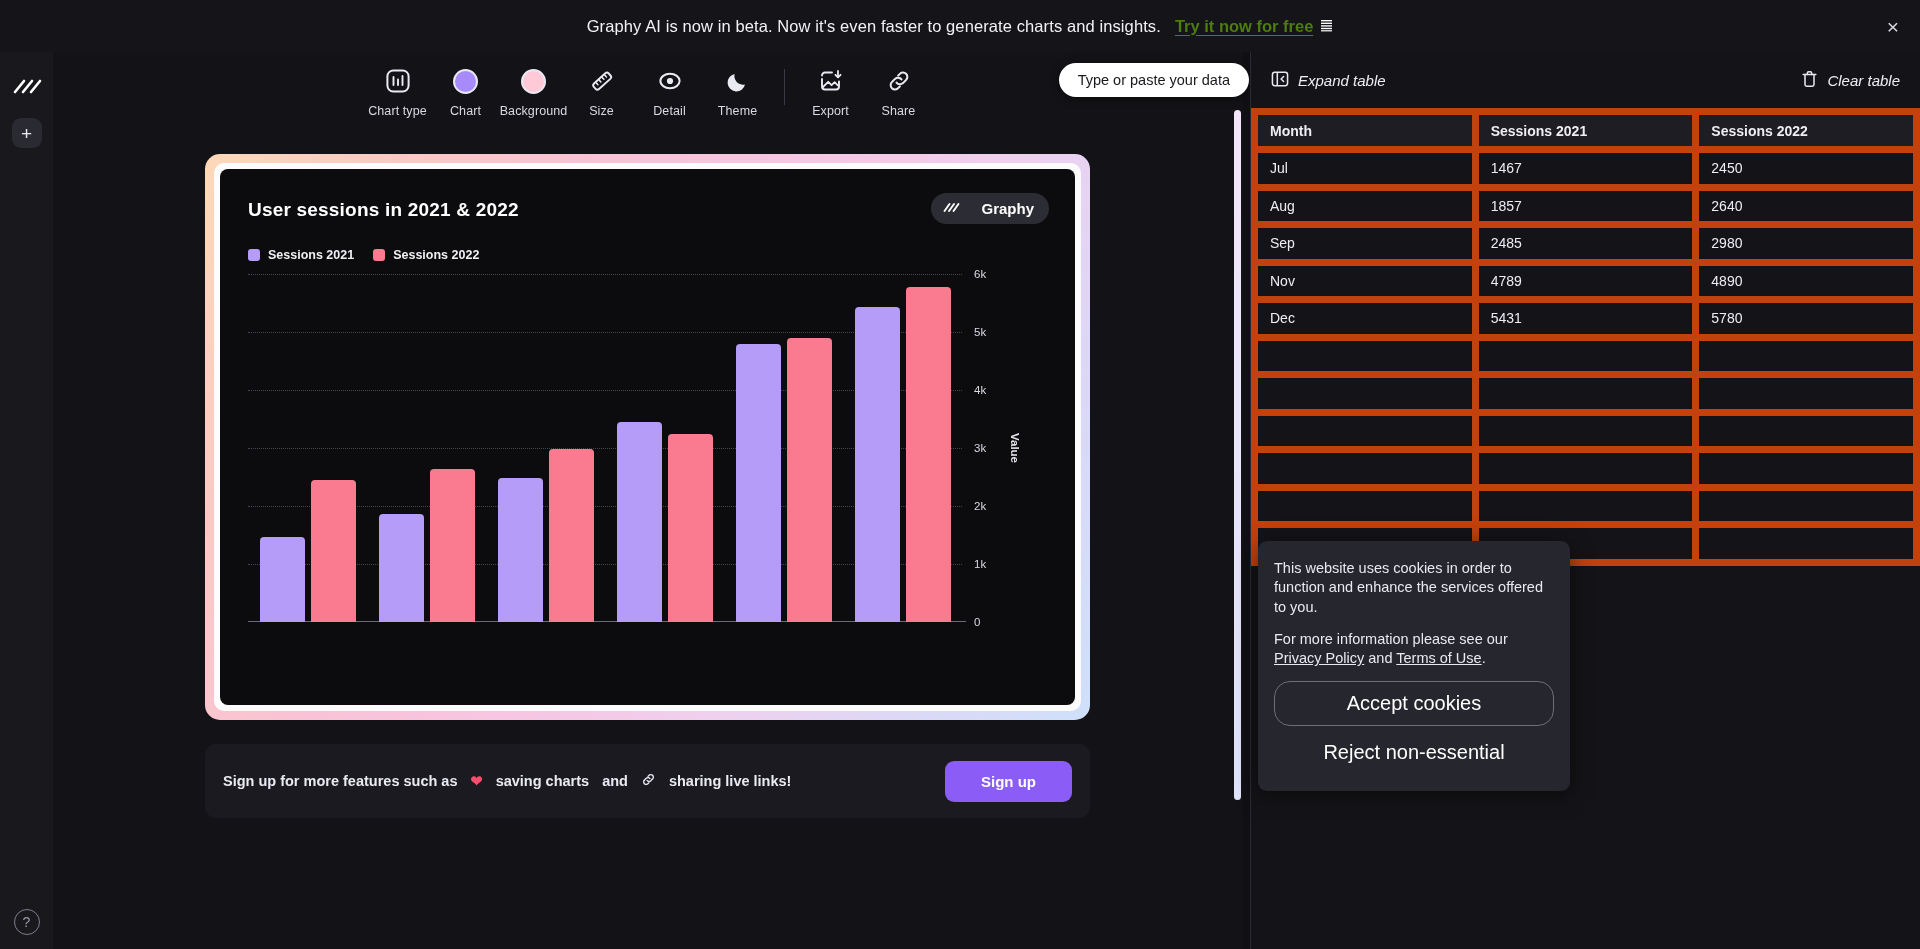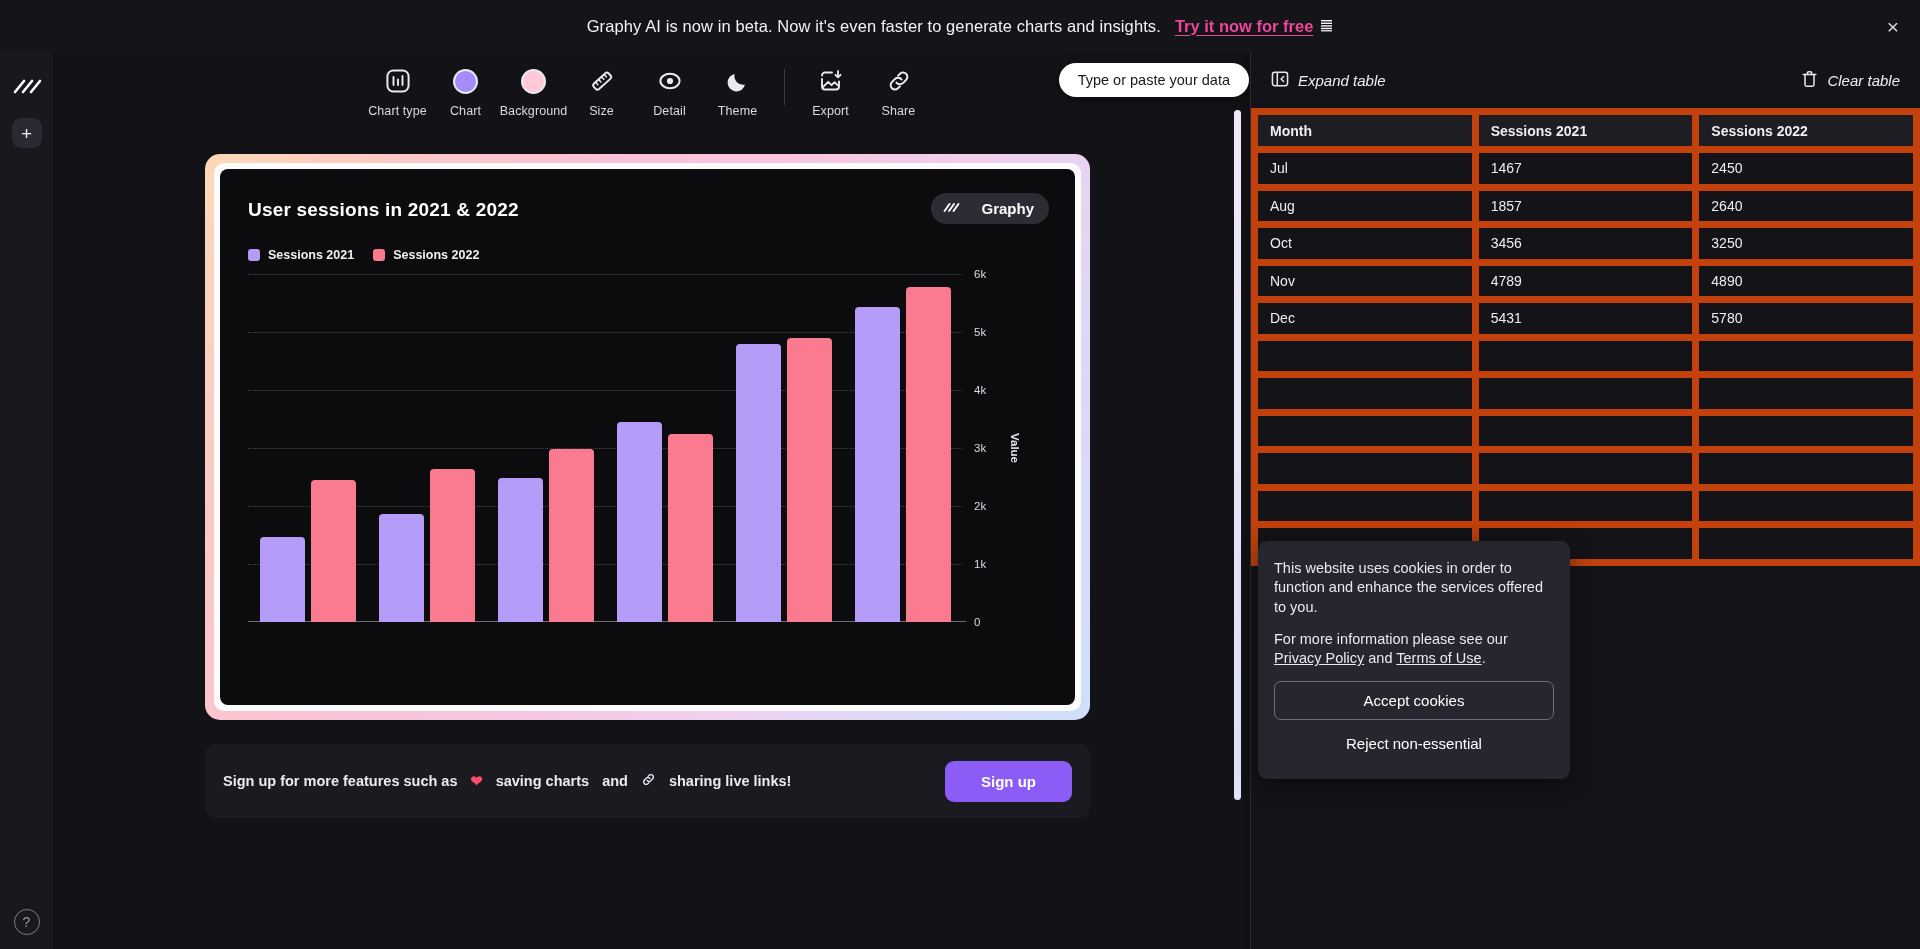--- a/index.html
+++ b/index.html
@@ -13,21 +13,21 @@
 
   
   .promo-banner {
     position: absolute; top: 0; left: 0; width: 1920px; height: 52px;
     background: #141419;
     display: flex; align-items: center; justify-content: center;
     color: #f2f2f5; font-size: 16.5px;
   }
   .promo-text { letter-spacing: .1px; }
   .promo-link {
-    margin-left: 14px; color: #ec4899; font-weight: 700;
+    margin-left: 14px; color: #4d7c0f; font-weight: 700;
     text-decoration: underline; text-underline-offset: 3px;
     display: inline-flex; align-items: center; gap: 7px; cursor: pointer;
   }
   .promo-link .sparkle { font-size: 15px; line-height: 1; }
   .promo-close {
     position: absolute; right: 14px; top: 50%; transform: translateY(-50%);
     color: #d8d8de; font-size: 21px; cursor: pointer; line-height: 1;
     width: 26px; text-align: center;
   }
 
@@ -201,22 +201,22 @@
     background: #26262e; border-radius: 9px;
     padding: 18px 16px 16px 16px;
     color: #e9e9f0; font-size: 14.5px; line-height: 1.33;
     box-shadow: 0 4px 22px rgba(0,0,0,.5);
   }
   .cookie p { margin-bottom: 13px; }
   .cookie a { color: #e9e9f0; text-decoration: underline; }
   .cookie-btn {
     display: block; width: 100%; margin-top: 6px;
     background: transparent; color: #ffffff;
-    border: 1px solid #6d6d7c; border-radius: 7px;
-    padding: 10px 0; font-size: 15px; cursor: pointer;
+    border: 1px solid #6d6d7c; border-radius: 16px;
+    padding: 10px 0; font-size: 20px; cursor: pointer;
     font-family: "Liberation Sans", sans-serif;
   }
   .cookie-btn.secondary { border-color: transparent; margin-top: 4px; }
 </style>
 </head>
 <body>
 
 <div id="root">
 
   <div class="promo-banner">
@@ -494,23 +494,23 @@
             <td class="month">Jul</td>
             <td>1467</td>
             <td>2450</td>
           </tr>
           <tr>
             <td class="month">Aug</td>
             <td>1857</td>
             <td>2640</td>
           </tr>
           <tr>
-            <td class="month">Oct</td>
-            <td>3456</td>
-            <td>3250</td>
+            <td class="month">Sep</td>
+            <td>2485</td>
+            <td>2980</td>
           </tr>
           <tr>
             <td class="month">Nov</td>
             <td>4789</td>
             <td>4890</td>
           </tr>
           <tr>
             <td class="month">Dec</td>
             <td>5431</td>
             <td>5780</td>

